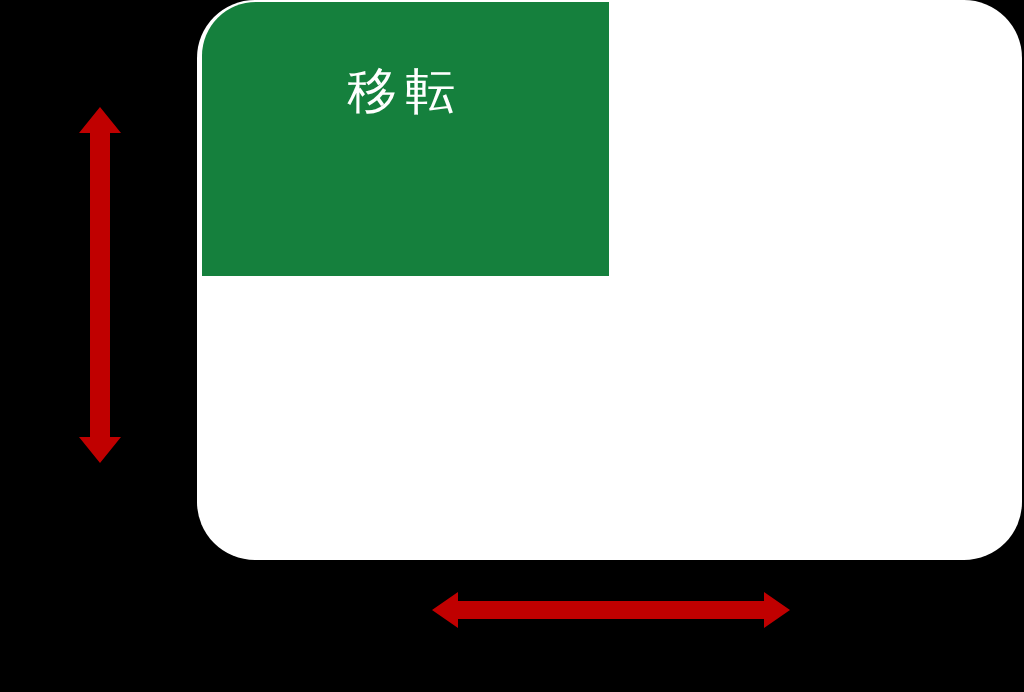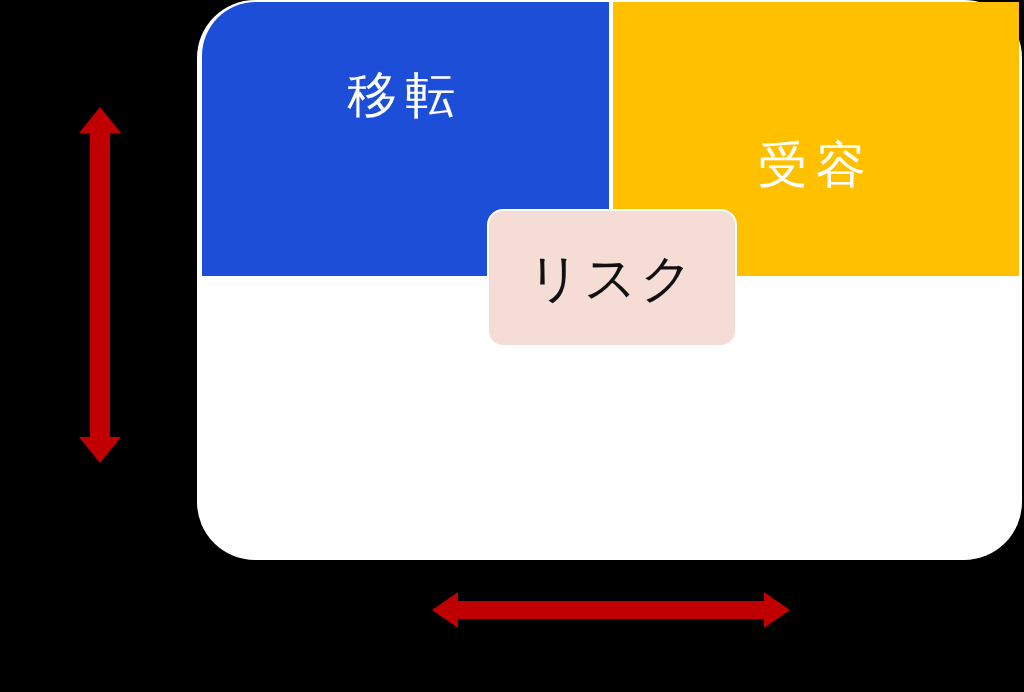--- a/index.html
+++ b/index.html
@@ -67,31 +67,25 @@
   }
   .arrow-v { position: absolute; left: 78px; top: 107px; }
   .arrow-h { position: absolute; left: 432px; top: 592px; }
 </style>
 </head>
 <body>
 
 <div class="stage">
 
   <div class="matrix">
-    <div class="quad q-tl q-top" style="background-color: #1d4ed8;">
+    <div class="quad q-tl q-top" style="background-color: #15803d; font-family: Liberation Mono, monospace;">
       <span class="qlabel">移転</span>
-    </div>
-    <div class="quad q-bl q-bottom" style="background-color: rgb(255, 192, 0);">
-      <span class="qlabel">受容</span>
     </div>
   </div>
 
-  <div class="center-box" style="background-color: rgb(245, 221, 213);">
-    <span class="center-label">リスク</span>
-  </div>
 
   <svg class="arrow-v" width="44" height="356" viewBox="0 0 44 356" aria-hidden="true">
     <polygon points="22,0 43,26 32,26 32,330 43,330 22,356 1,330 12,330 12,26 1,26" style="fill: rgb(192, 0, 0);"></polygon>
   </svg>
 
   <svg class="arrow-h" width="358" height="36" viewBox="0 0 358 36" aria-hidden="true">
     <polygon points="0,18 26,0 26,9 332,9 332,0 358,18 332,36 332,27 26,27 26,36" style="fill: rgb(192, 0, 0);"></polygon>
   </svg>
 
 </div>

